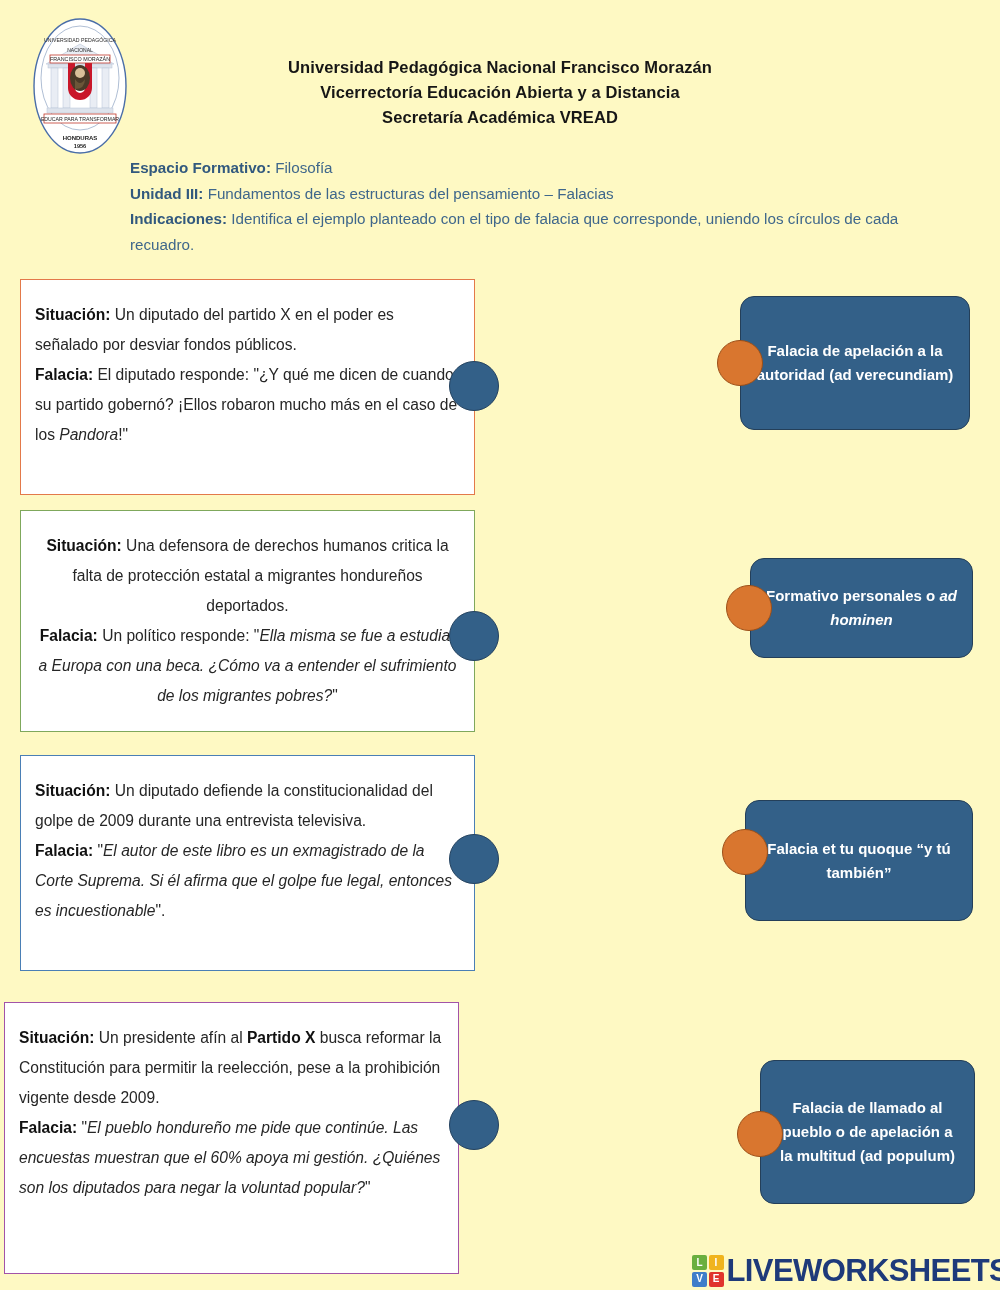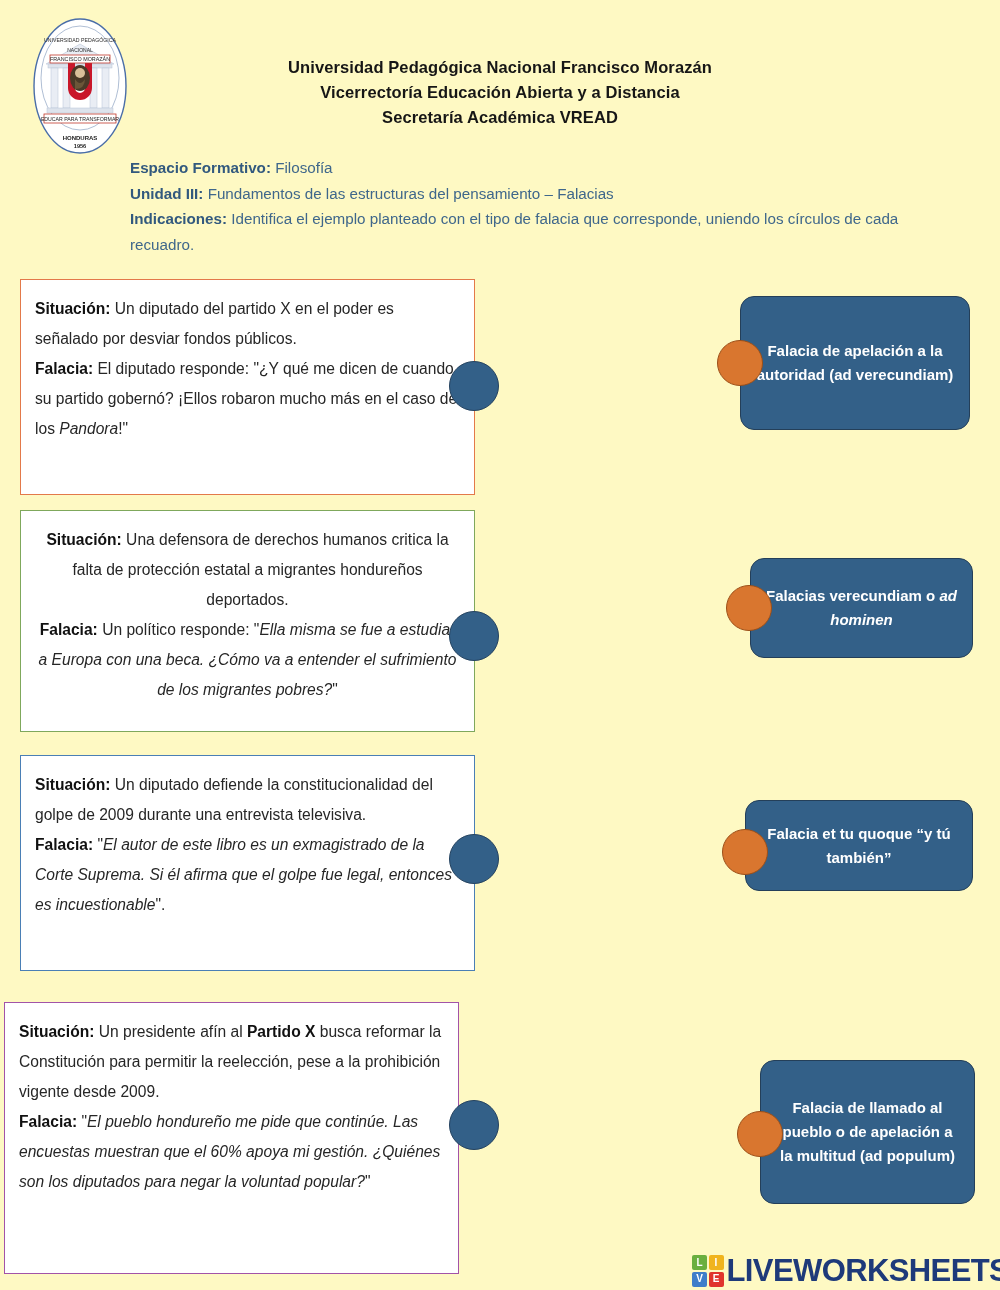--- a/index.html
+++ b/index.html
@@ -67,21 +67,21 @@
 
   
   .sit-box {
     position: absolute;
     box-sizing: border-box;
     background: #ffffff;
     border: 1.6px solid #888;
     font-size: 15.6px;
     line-height: 30px;
     color: #262626;
-    padding: 14px 14px 8px 14px;
+    padding: 20px 14px 8px 14px;
   }
   .sit-box .body { margin: 0; }
   .sit-box b { font-weight: bold; color: #111; }
   .sit-box i { font-style: italic; }
 
   #sit-1 { left: 20px; top: 279px; width: 455px; height: 216px; border-color: #e3794a; }
   #sit-2 { left: 20px; top: 510px; width: 455px; height: 222px; border-color: #7fa85c; text-align: center; }
   #sit-3 { left: 20px; top: 755px; width: 455px; height: 216px; border-color: #4a7fb5; }
   #sit-4 { left: 4px; top: 1002px; width: 455px; height: 272px; border-color: #a253a8; }
 
@@ -113,21 +113,21 @@
     line-height: 24px;
     display: flex;
     align-items: center;
     text-align: center;
     padding: 6px 14px;
   }
   .ans-card i { font-style: italic; }
 
   #ans-1 { left: 740px; top: 296px; width: 230px; height: 134px; }
   #ans-2 { left: 750px; top: 558px; width: 223px; height: 100px; }
-  #ans-3 { left: 745px; top: 800px; width: 228px; height: 91px; }
+  #ans-3 { left: 745px; top: 800px; width: 228px; height: 121px; }
   #ans-4 { left: 760px; top: 1060px; width: 215px; height: 144px; }
 
   
   .dot-orange {
     position: absolute;
     width: 46px;
     height: 46px;
     border-radius: 50%;
     background: #d9762f;
     border: 1.5px solid #9c4f18;
@@ -264,21 +264,21 @@
   <div class="dot-blue" id="dot-blue-1"></div>
   <div class="dot-blue" id="dot-blue-2"></div>
   <div class="dot-blue" id="dot-blue-3"></div>
   <div class="dot-blue" id="dot-blue-4"></div>
 
   <div class="ans-card" id="ans-1">
     <span>Falacia de apelación a la autoridad (ad verecundiam)</span>
   </div>
 
   <div class="ans-card" id="ans-2">
-    <span><span>Falacias verecundiam o </span><i>ad hominen</i></span>
+    <span><span>Formativo personales o </span><i>ad hominen</i></span>
   </div>
 
   <div class="ans-card" id="ans-3">
     <span>Falacia et tu quoque “y tú también”</span>
   </div>
 
   <div class="ans-card" id="ans-4">
     <span>Falacia de llamado al pueblo o de apelación a la multitud (ad populum)</span>
   </div>
 

